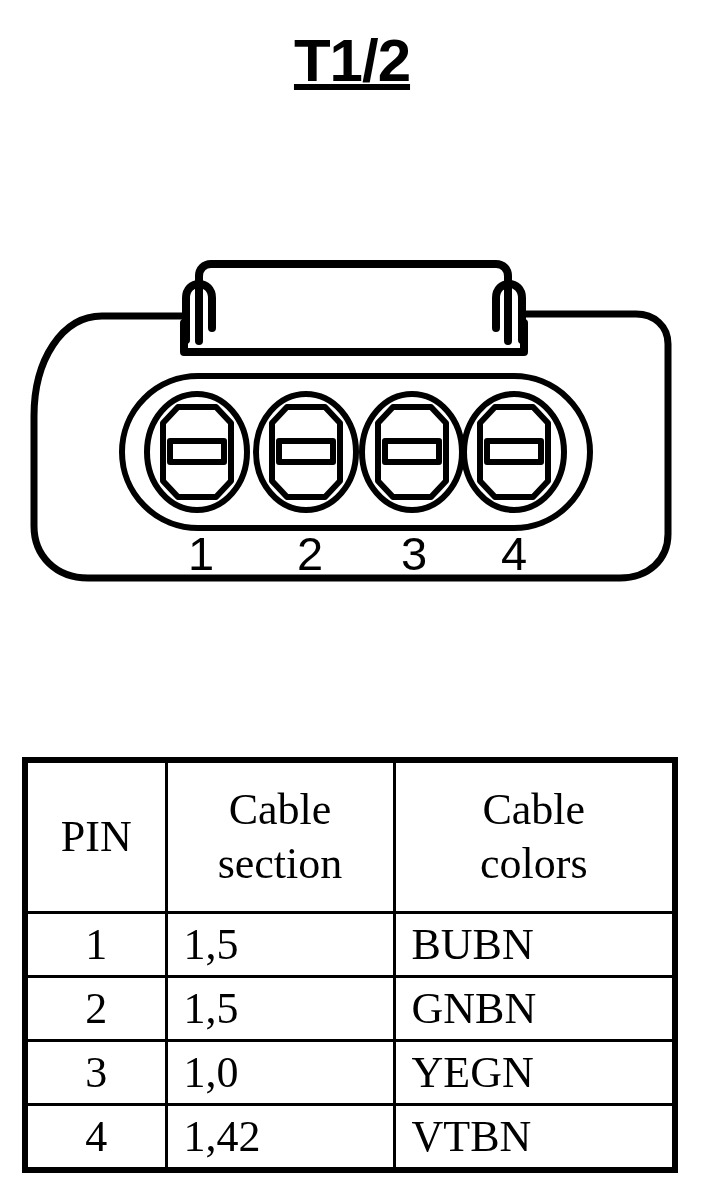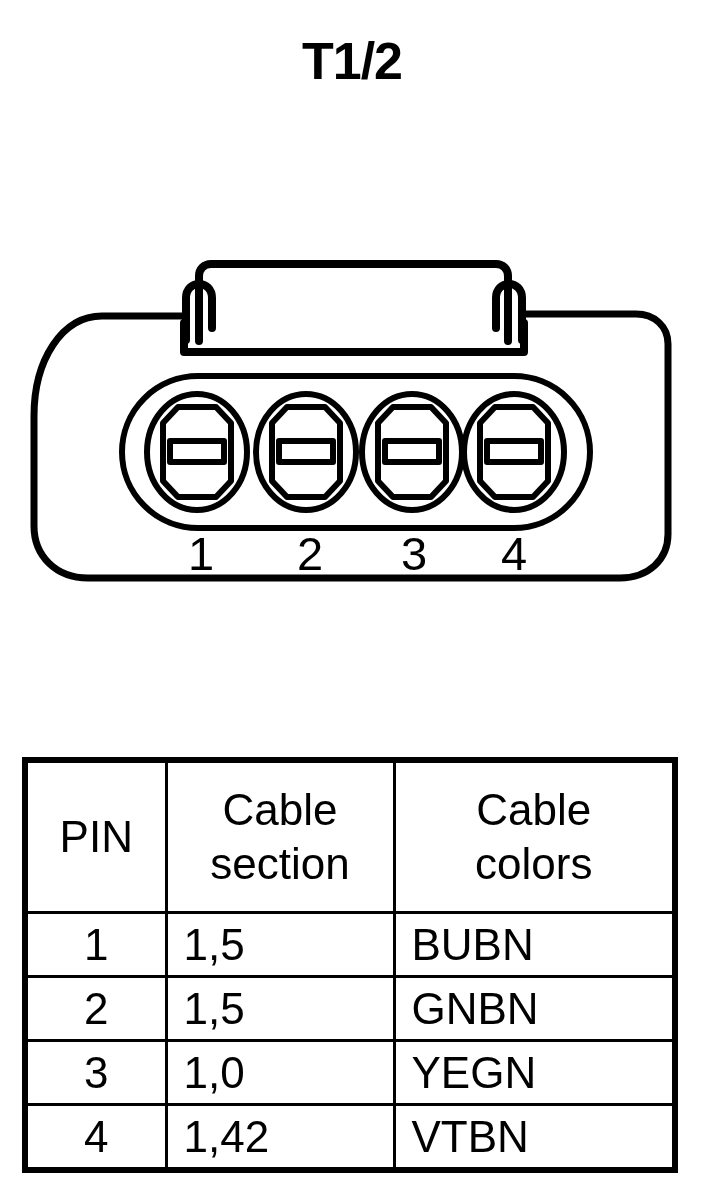--- a/index.html
+++ b/index.html
@@ -18,24 +18,25 @@
 
   
   #title {
     position: absolute;
     left: 0;
     top: 18px;
     width: 704px;
     text-align: center;
     font-family: "Liberation Sans", sans-serif;
     font-weight: bold;
-    font-size: 52px;
+    font-size: 60px;
     line-height: 86px;
     letter-spacing: -1px;
     color: #000000;
+    text-decoration: underline;
   }
 
   
   #connector-figure {
     position: absolute;
     left: 0;
     top: 248px;
     width: 704px;
     height: 345px;
   }
@@ -60,21 +61,21 @@
     position: absolute;
     left: 22px;
     top: 757px;
     width: 650px;
   }
   table#pin-table {
     border-collapse: collapse;
     width: 650px;
     table-layout: fixed;
     border: 6px solid #000000;
-    font-family: Liberation Sans, sans-serif;
+    font-family: Liberation Serif, serif;
   }
   table#pin-table col.c-pin   { width: 141px; }
   table#pin-table col.c-cross { width: 228px; }
   table#pin-table col.c-color { width: 281px; }
 
   table#pin-table th,
   table#pin-table td {
     border: 3px solid #000000;
     padding: 0;
     font-weight: normal;

